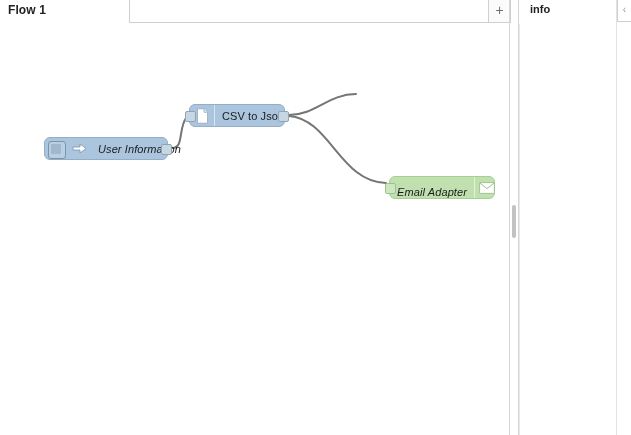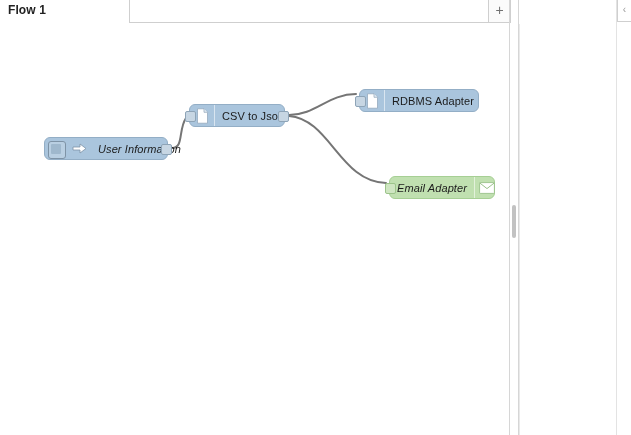--- a/index.html
+++ b/index.html
@@ -133,20 +133,21 @@
     color: #1b1b1b;
     white-space: nowrap;
   }
   .node-blue {
     background: #aac5dd;
     border: 1px solid #93aec6;
   }
   .node-green {
     background: #c0e0b0;
     border: 1px solid #a6cf94;
+    align-items: flex-end;
   }
   .node-label {
     flex: 1;
     text-align: center;
     padding: 0 7px;
     letter-spacing: 0.1px;
   }
   .node-label.italic { font-style: italic; }
 
   
@@ -205,20 +206,23 @@
 <div id="app">
 
   <div class="header">
     <div class="flow-title">Flow 1</div>
 
     <div class="tabstrip"></div>
 
     <div class="add-tab-btn">+</div>
   </div>
 
+  <div class="info-panel-header">
+    <div class="info-title">info</div>
+  </div>
 
   <div class="edge-tab">‹</div>
 
   <div class="divider-v sep-workspace-right"></div>
   <div class="divider-v sep-info-left"></div>
   <div class="divider-v sep-info-gutter"></div>
   <div class="divider-v sep-far-right"></div>
 
   <div class="canvas">
 
@@ -249,30 +253,20 @@
         <svg width="13" height="16" viewBox="0 0 13 16">
           <path d="M1.5 0.8 H8 L11.5 4.3 V15.2 H1.5 Z" fill="#ffffff" stroke="#8ea4b7" stroke-width="0.7" stroke-linejoin="round"></path>
           <path d="M8 0.8 V4.3 H11.5" fill="#e3ecf3" stroke="#8ea4b7" stroke-width="0.7"></path>
         </svg>
       </div>
       <div class="node-label">CSV to Json</div>
       <div class="port" style="left:-5px; top:6px;"></div>
       <div class="port" style="right:-5px; top:6px;"></div>
     </div>
 
-    <div class="node node-blue" id="node-rdbms-adapter" style="left:359px; top:65px;">
-      <div class="icon-cell right-border">
-        <svg width="13" height="16" viewBox="0 0 13 16">
-          <path d="M1.5 0.8 H8 L11.5 4.3 V15.2 H1.5 Z" fill="#ffffff" stroke="#8ea4b7" stroke-width="0.7" stroke-linejoin="round"></path>
-          <path d="M8 0.8 V4.3 H11.5" fill="#e3ecf3" stroke="#8ea4b7" stroke-width="0.7"></path>
-        </svg>
-      </div>
-      <div class="node-label">RDBMS Adapter</div>
-      <div class="port" style="left:-5px; top:6px;"></div>
-    </div>
 
     <div class="node node-green" id="node-email-adapter" style="left:389px; top:152px;">
       <div class="node-label italic">Email Adapter</div>
       <div class="icon-cell left-border">
         <svg width="16" height="12" viewBox="0 0 16 12">
           <rect x="0.6" y="0.6" width="14.8" height="10.8" rx="0.8" fill="#ffffff" stroke="#8fba7d" stroke-width="0.8"></rect>
           <path d="M0.8 1 L8 6.6 L15.2 1" fill="none" stroke="#8fba7d" stroke-width="0.9"></path>
         </svg>
       </div>
       <div class="port port-green" style="left:-5px; top:6px;"></div>

